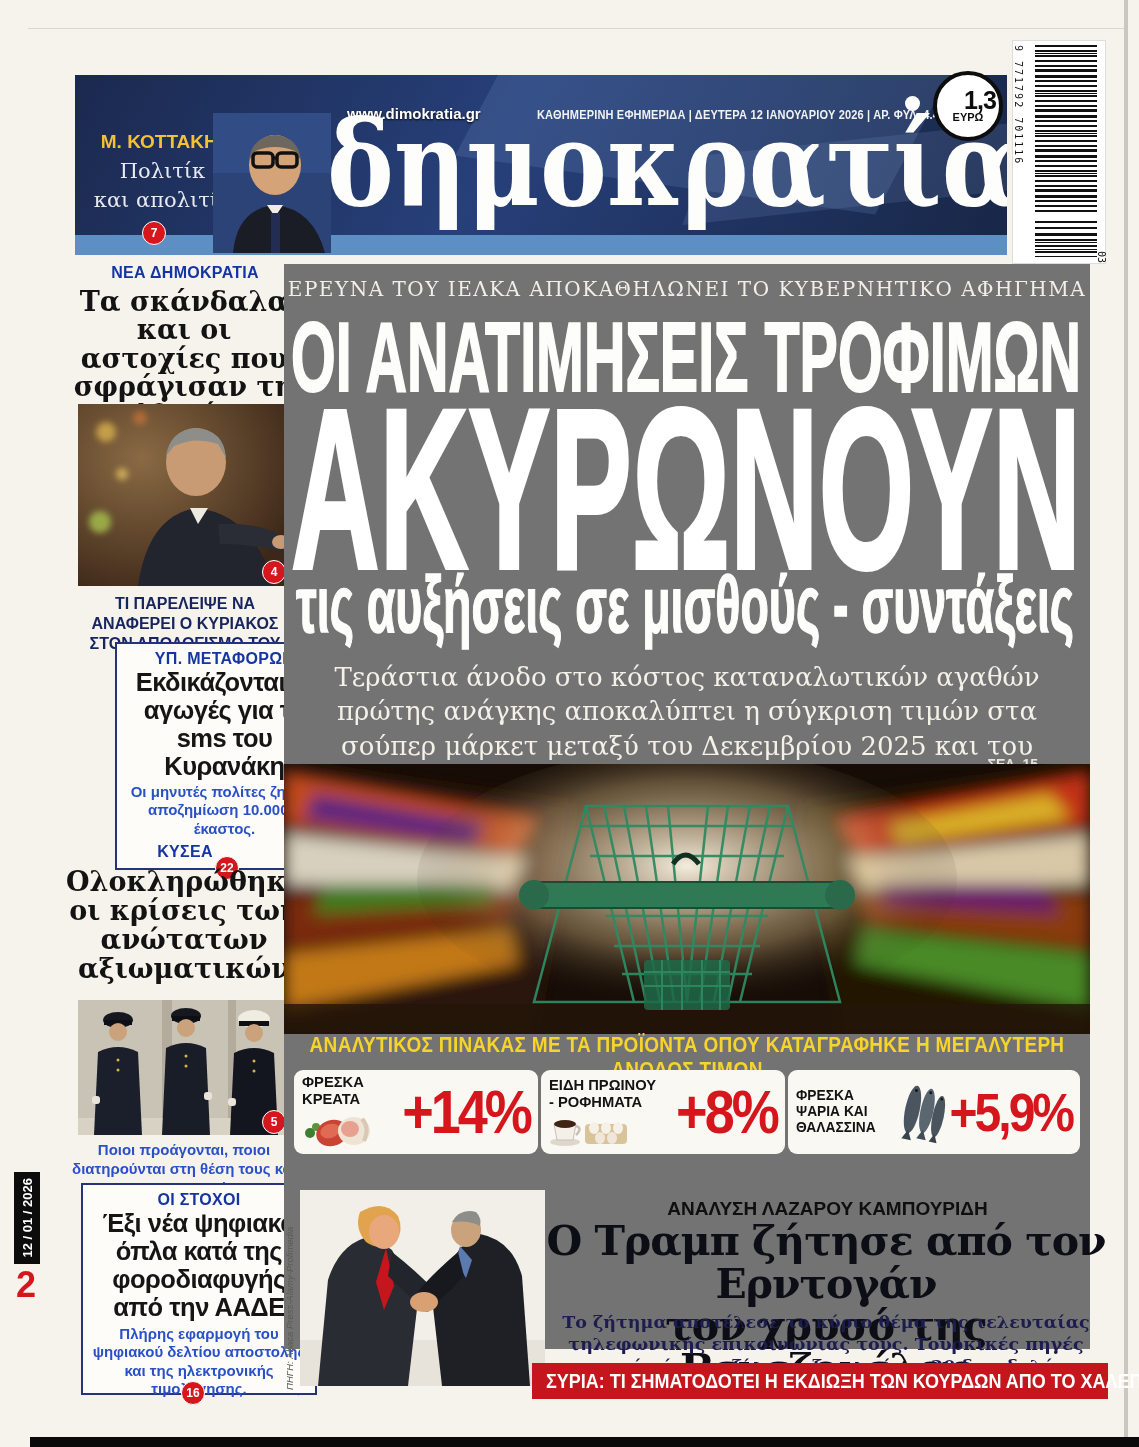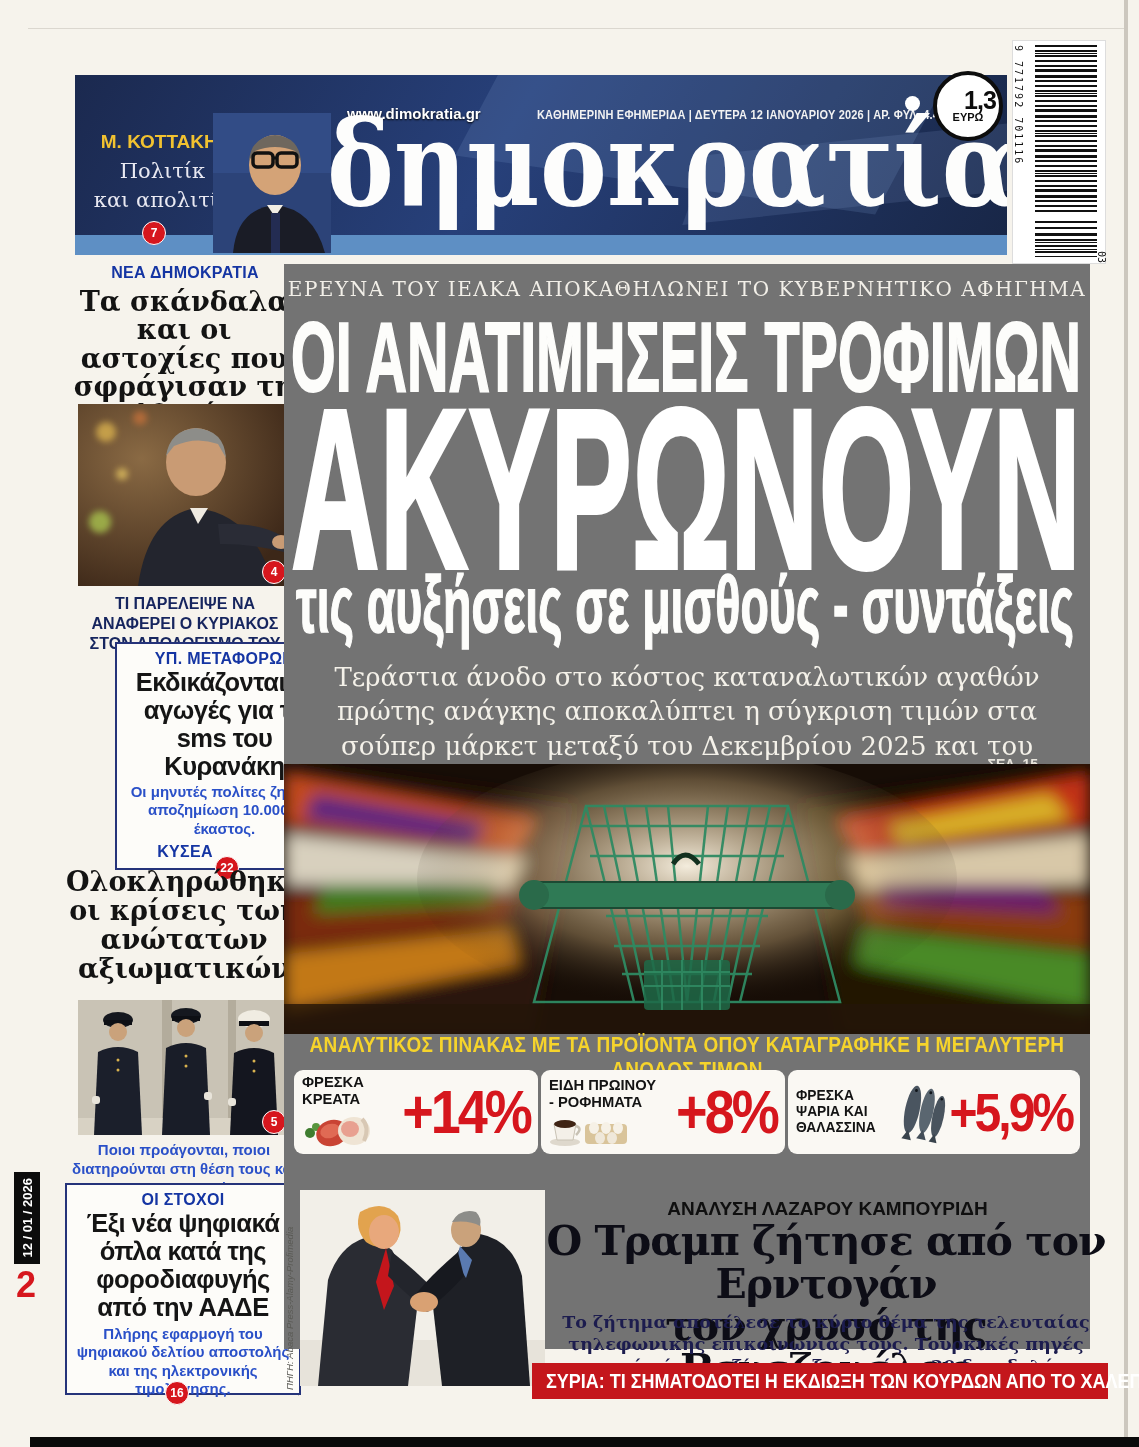--- a/index.html
+++ b/index.html
@@ -218,21 +218,21 @@
         <path d="M4,127 L8,45 Q28,35 48,45 L52,127 Z" fill="#14161f"></path>
         <circle cx="28" cy="53" r="1.5" fill="#d8b24e"></circle>
           <circle cx="28" cy="63" r="1.5" fill="#d8b24e"></circle>
         <rect x="2" y="90" width="8" height="8" rx="3" fill="#e8e4da"></rect>
       </g>
     </g>
   </svg>
   <div class="abs badge" style="left:262px;top:1110px;">5</div>
   <div class="abs blue-cap ctr" style="left:68px;top:1141px;width:232px;">Ποιοι προάγονται, ποιοι διατηρούνται στη θέση τους και ποιοι αποστρατεύονται.</div>
 
-  <div class="abs side-box" style="left:65px;top:1183px;width:236px;height:212px;">
+  <div class="abs side-box" style="left:81px;top:1183px;width:236px;height:212px;">
     <div class="kicker-blue ctr">ΟΙ ΣΤΟΧΟΙ</div>
     <div class="box-head ctr">Έξι νέα ψηφιακά όπλα κατά της φοροδιαφυγής από την ΑΑΔΕ</div>
     <div class="box-sub ctr" style="margin-top:4px;">Πλήρης εφαρμογή του ψηφιακού δελτίου αποστολής και της ηλεκτρονικής τιμολόγησης.</div>
     <div class="badge" style="position:absolute;left:98px;bottom:-12px;">16</div>
   </div>
 
   <div class="abs lead">
     <div class="abs lead-kicker">ΕΡΕΥΝΑ ΤΟΥ ΙΕΛΚΑ ΑΠΟΚΑΘΗΛΩΝΕΙ ΤΟ ΚΥΒΕΡΝΗΤΙΚΟ ΑΦΗΓΗΜΑ</div>
 
     <svg class="abs" style="left:5px;top:42px;" width="796" height="90" viewBox="0 0 796 90">

